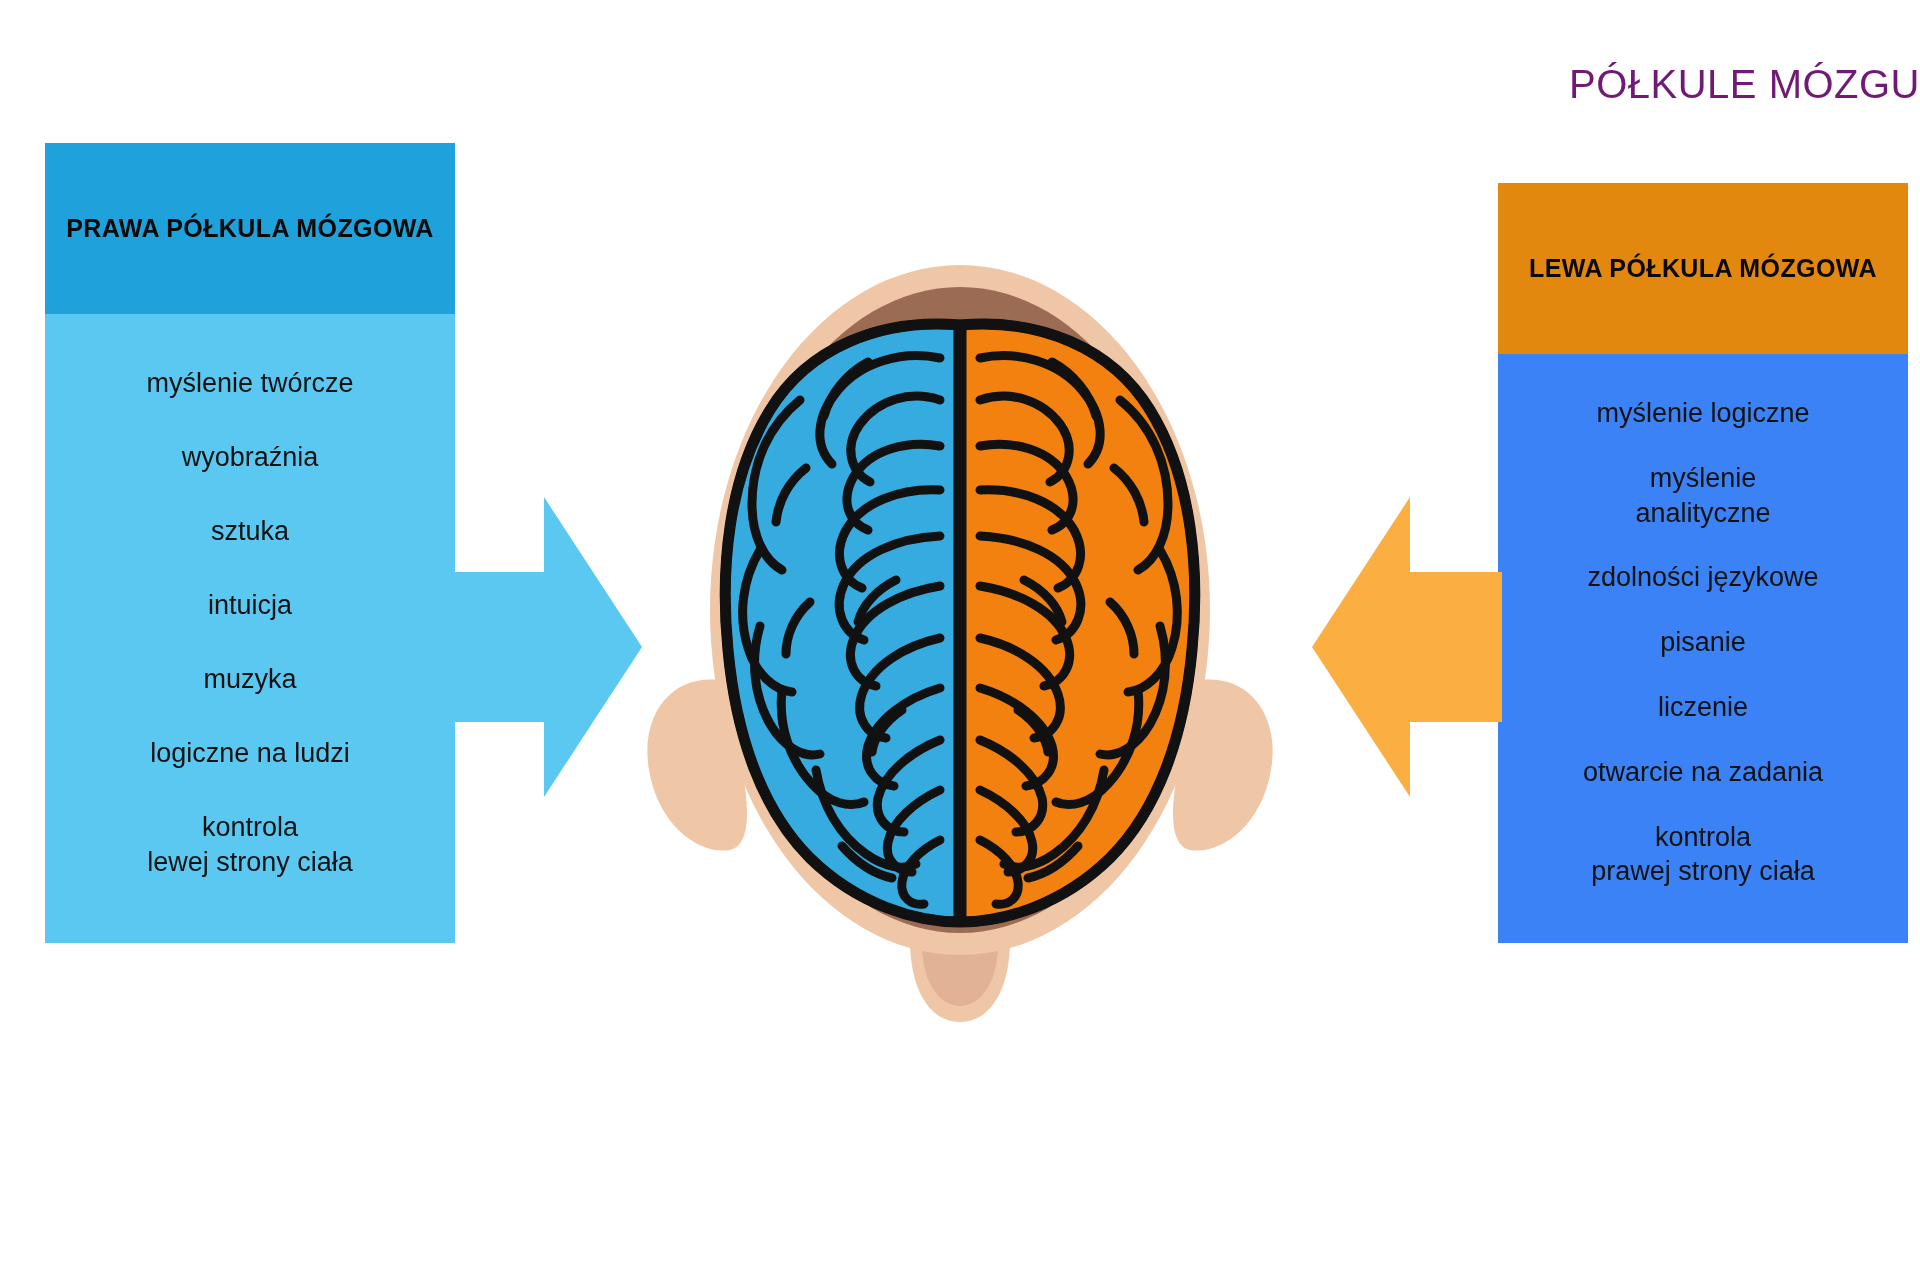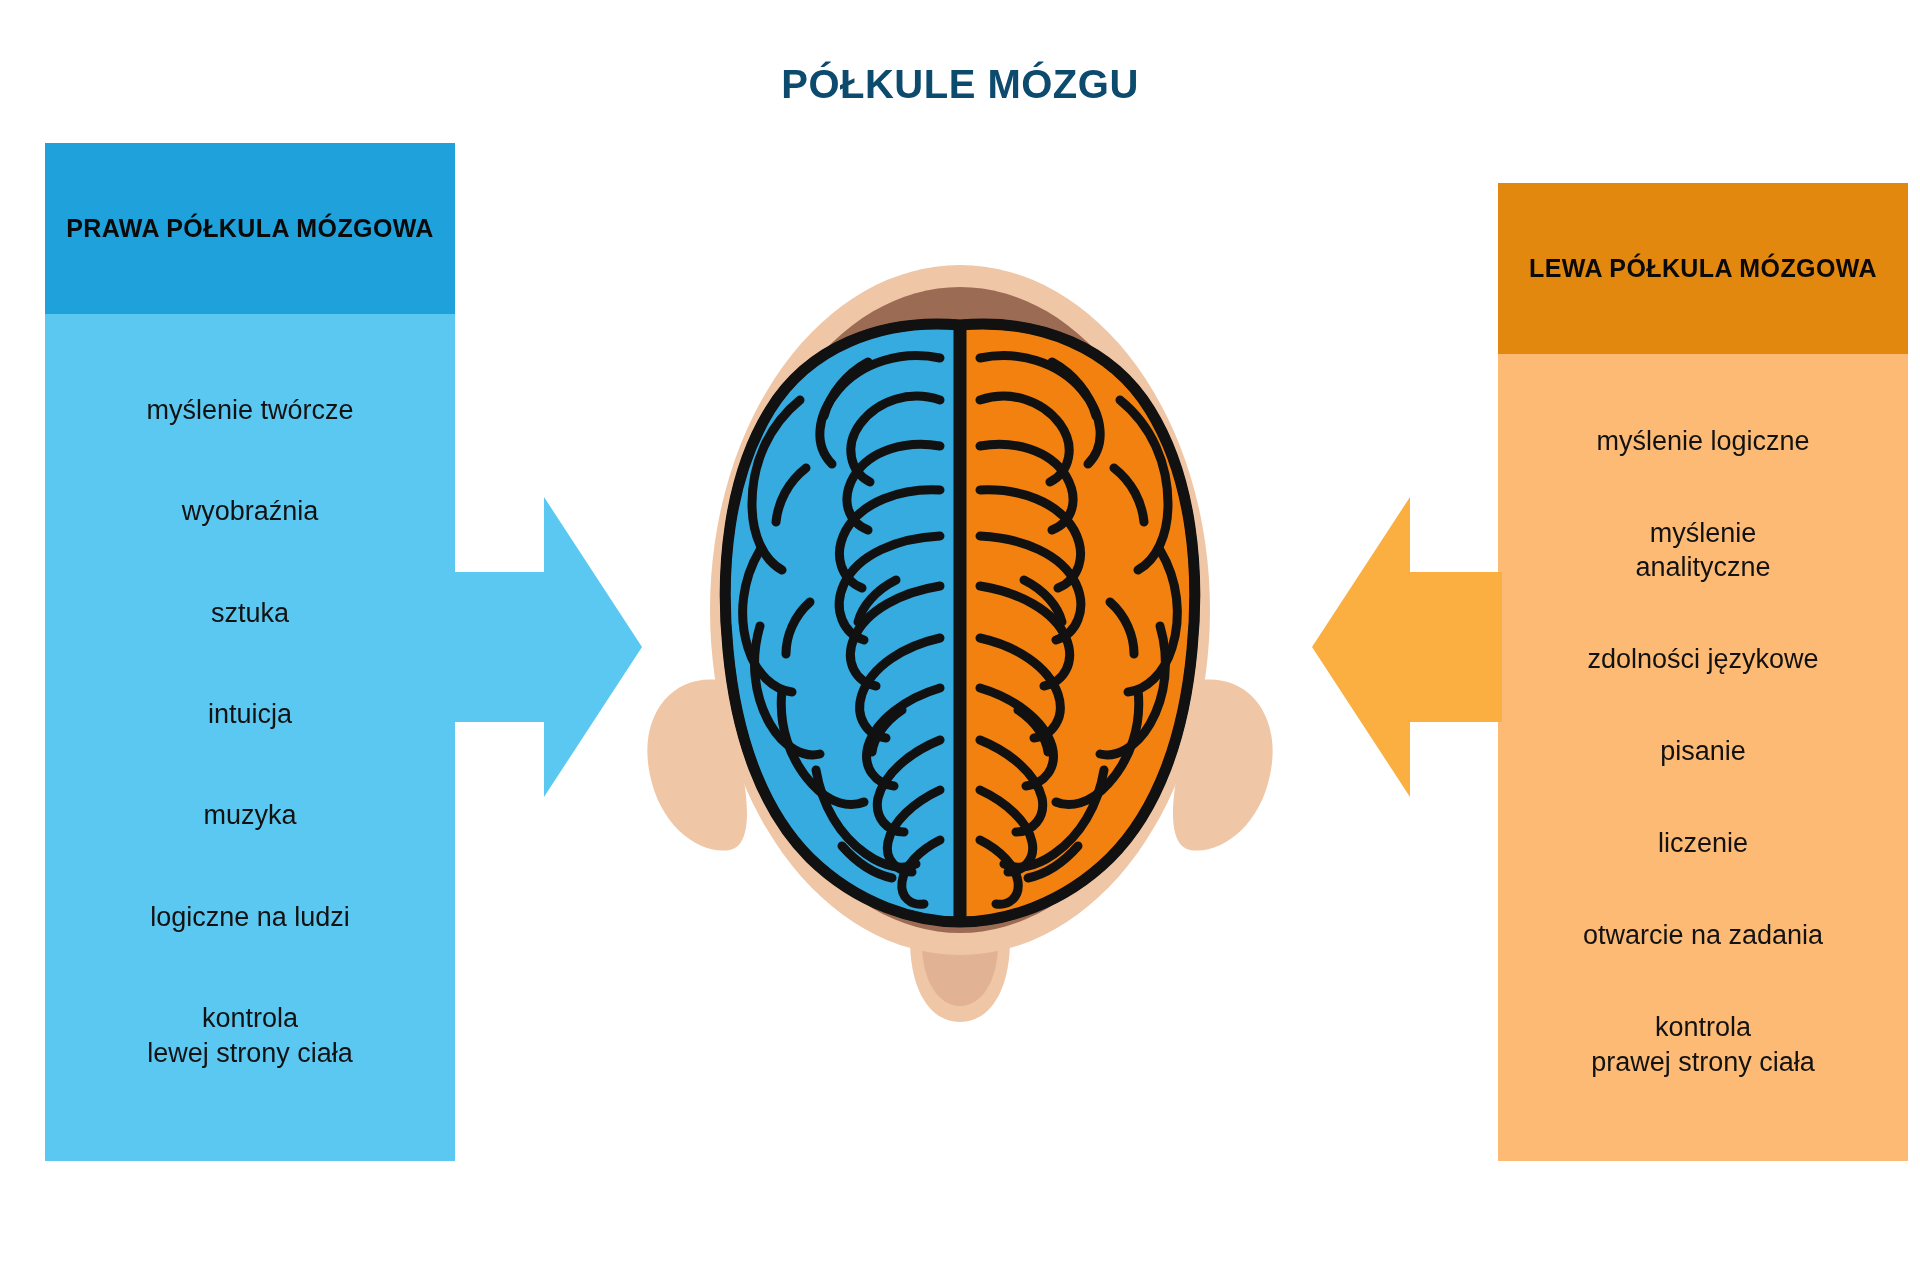--- a/index.html
+++ b/index.html
@@ -16,33 +16,33 @@
     font-family: "Liberation Sans", "DejaVu Sans", sans-serif;
     color: #111111;
   }
 
   
   #page-title {
     position: absolute;
     top: 62px;
     left: 0;
     width: 1920px;
-    text-align: center;
+    text-align: right;
     font-size: 40px;
-    font-weight: bold;
+    font-weight: normal;
     letter-spacing: 0.5px;
-    color: #0c4a6e;
+    color: #701a75;
   }
 
   
   .panel {
     position: absolute;
     top: 143px;
     width: 410px;
-    height: 1018px;
+    height: 800px;
     display: flex;
     flex-direction: column;
   }
   #panel-right-hemisphere { left: 45px; }
   #panel-left-hemisphere  { left: 1498px; }
 
   .panel-header {
     height: 171px;
     display: flex;
     align-items: center;
@@ -71,21 +71,21 @@
     color: #121212;
     white-space: pre-line;
     padding: 2px 4px;
   }
 
   
   #panel-right-hemisphere .panel-header { background: #1FA2DB; }
   #panel-right-hemisphere .panel-body   { background: #5BC8F2; }
   
   #panel-left-hemisphere .panel-header { background: #E3880E; margin-top: 40px; }
-  #panel-left-hemisphere .panel-body   { background: #fdba74; }
+  #panel-left-hemisphere .panel-body   { background: #3b82f6; }
 
   
   .arrow {
     position: absolute;
     width: 190px;
     height: 300px;
   }
   #arrow-left  { left: 452px;  top: 497px; }
   #arrow-right { left: 1312px; top: 497px; }
 

